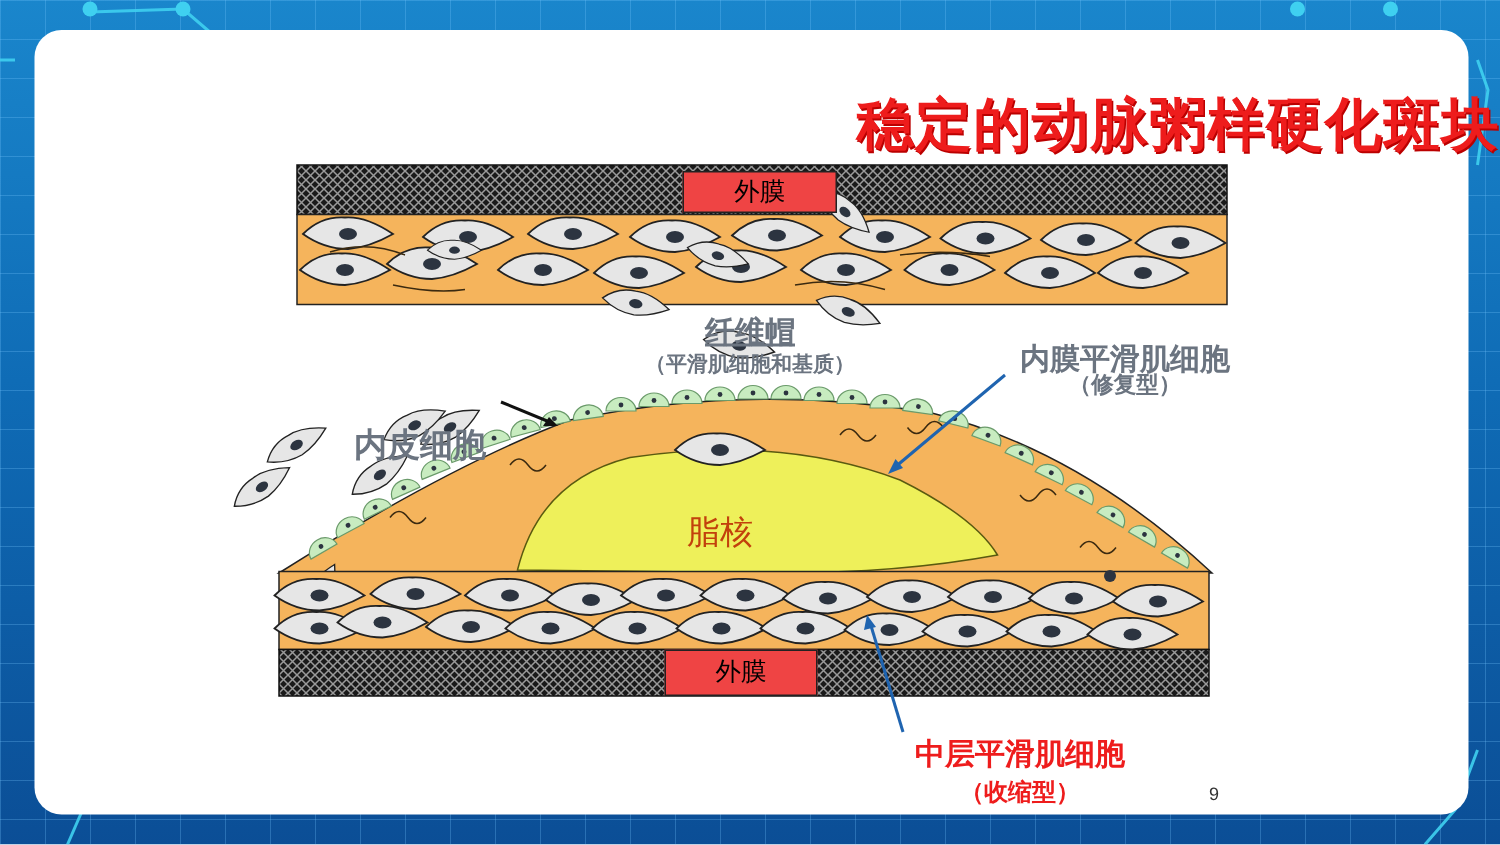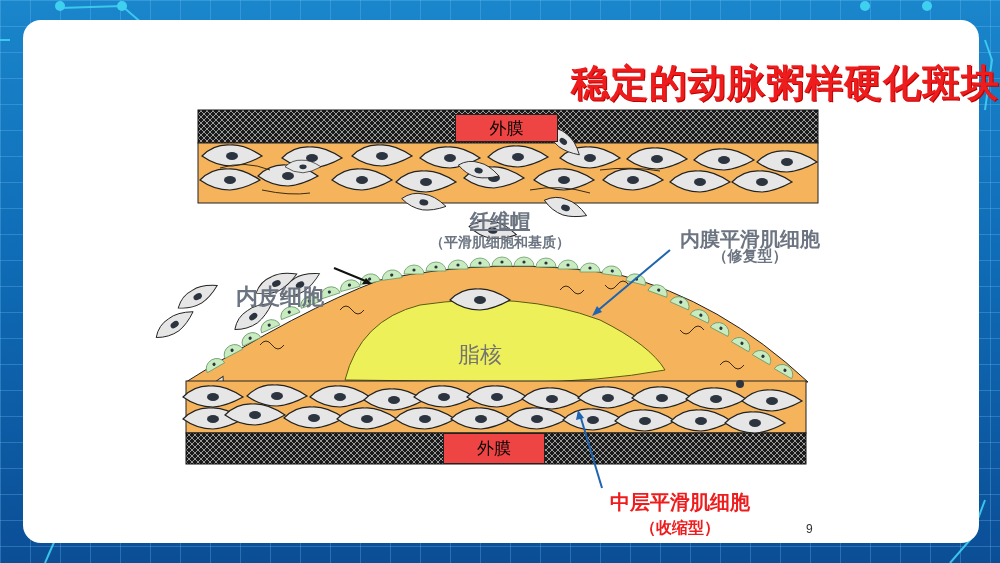--- a/index.html
+++ b/index.html
@@ -193,21 +193,21 @@
     <line x1="670" y1="250" x2="596" y2="312" stroke="#1f64b0" stroke-width="2"></line>
     <polygon points="592,316 597,306 602,312" fill="#1f64b0"></polygon>
     <line x1="602" y1="488" x2="580" y2="415" stroke="#1f64b0" stroke-width="2"></line>
     <polygon points="578,410 576,420 584,418" fill="#1f64b0"></polygon>
   </g>
 </svg>
 
 <div class="adv-box" style="left:455px;top:114px;width:101px;height:26px;line-height:26px;">外膜</div>
 <div class="adv-box" style="left:443px;top:433px;width:100px;height:29px;line-height:29px;">外膜</div>
 
-<div class="lbl" style="left:440px;top:340px;width:80px;font-size:22px;font-weight:normal;color:#737373;">脂核</div>
+<div class="lbl" style="left:440px;top:340px;width:80px;font-size:22px;font-weight:normal;color:#c2410c;">脂核</div>
 
 <div class="lbl grey" style="left:420px;top:208px;width:160px;font-size:20px;text-decoration:underline;">纤维帽</div>
 <div class="lbl grey" style="left:380px;top:234px;width:240px;font-size:14px;font-family:Liberation Mono, monospace;">（平滑肌细胞和基质）</div>
 
 <div class="lbl grey" style="left:215px;top:238px;width:130px;font-size:22px;margin-top:44px;">内皮细胞</div>
 
 <div class="lbl grey" style="left:650px;top:226px;width:200px;font-size:20px;">内膜平滑肌细胞</div>
 <div class="lbl grey" style="left:680px;top:247px;width:140px;font-size:15px;">（修复型）</div>
 
 <div class="lbl red" style="left:580px;top:489px;width:200px;font-size:20px;">中层平滑肌细胞</div>

